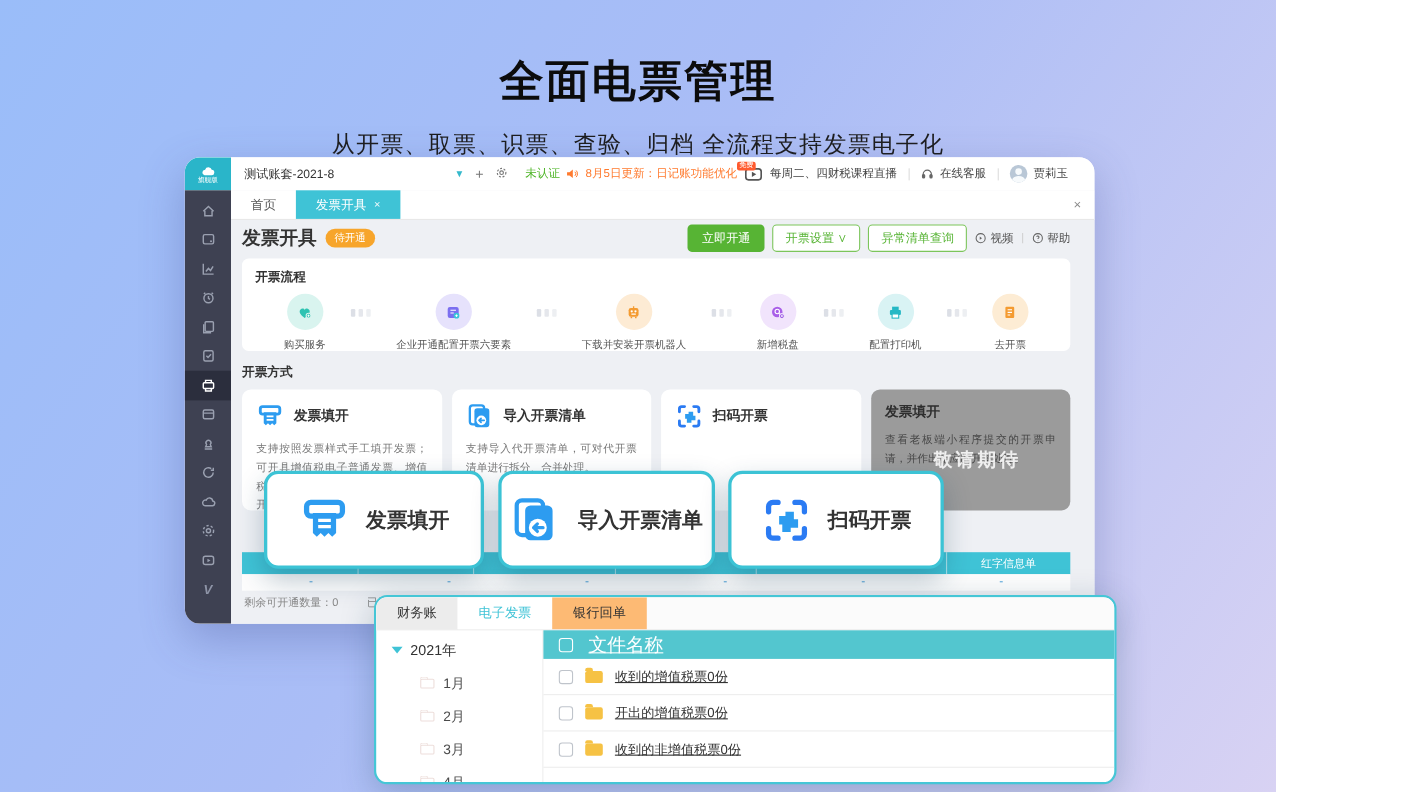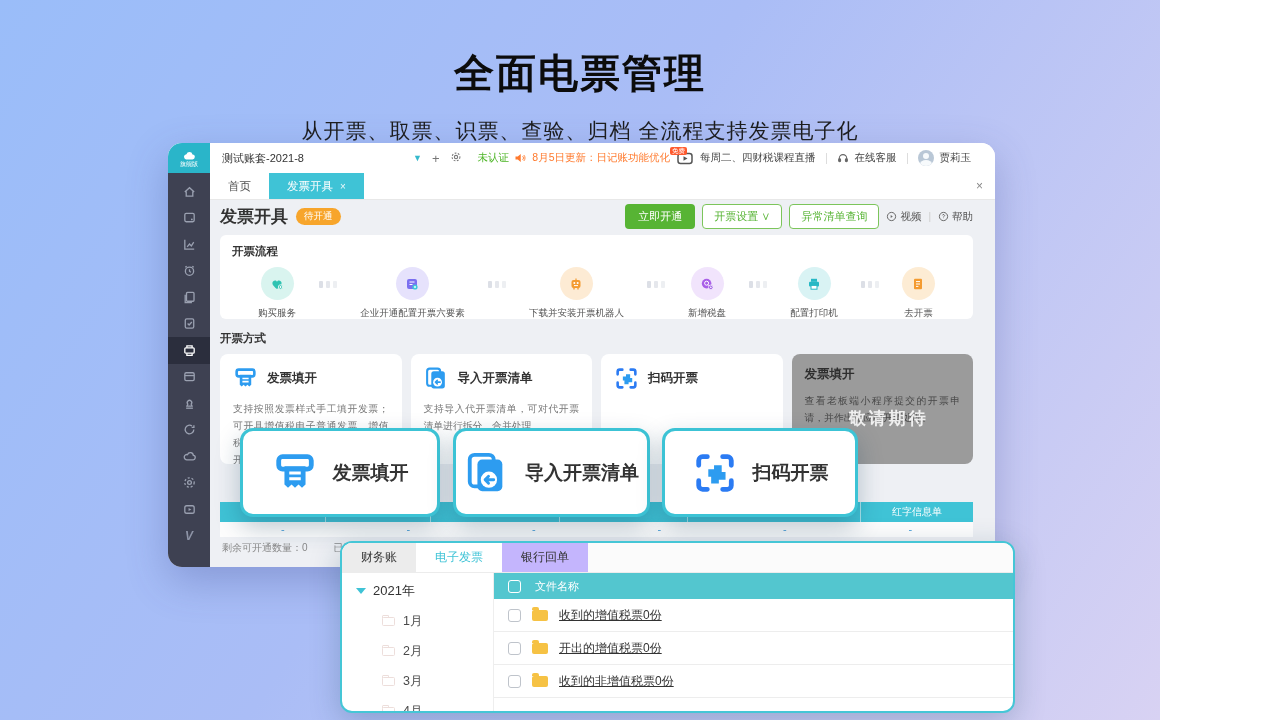--- a/index.html
+++ b/index.html
@@ -95,30 +95,30 @@
     box-shadow:0 10px 24px rgba(20,60,90,.28); display:flex; align-items:center; justify-content:center; gap:15px; cursor:pointer; }
   .ovc-title { font-size:19px; font-weight:700; color:#333; white-space:nowrap; }
 
   
   .ov-panel { position:absolute; left:340px; top:541px; width:675px; height:172px; background:#fff;
     border:2px solid #45c6d6; border-radius:12px; box-shadow:0 8px 30px rgba(20,60,90,.25); overflow:hidden; }
   .p-tabs { height:30px; display:flex; background:#fbfbfb; border-bottom:1px solid #ececec; }
   .p-tab { padding:0 19px; display:flex; align-items:center; font-size:12px; color:#333; cursor:pointer; }
   .p-tab.t0 { background:#ececec; }
   .p-tab.active { background:#fff; color:#3fc3d6; }
-  .p-tab.t2 { background:#c4b5fd; }
+  .p-tab.t2 { background:#fdba74; }
   .p-body { display:flex; height:140px;border-radius:25px; }
   .tree { width:152px; border-right:1px solid #eee; padding:9px 0 0 14px; }
   .tree-year { display:flex; align-items:center; gap:7px; font-size:13px; color:#333; cursor:pointer; }
   .tri { width:0; height:0; border-left:5px solid transparent; border-right:5px solid transparent; border-top:6px solid #3fc3d6; }
   .tree-month { display:flex; align-items:center; gap:8px; margin:13px 0 0 26px; font-size:12.5px; color:#4a4a4a; cursor:pointer; }
   .fold-faint { width:13px; height:9px; border:1px solid #eddedb; border-radius:1.5px; position:relative; }
   .fold-faint:before { content:""; position:absolute; left:-1px; top:-3px; width:5px; height:2px; border:1px solid #eddedb; border-bottom:none; border-radius:1.5px 1.5px 0 0; }
   .tbl { flex:1; display:flex; flex-direction:column; }
-  .tbl-head { height:26px; background:#53c6cf; display:flex; align-items:center; gap:14px; padding-left:14px; color:#fff; font-size:11px; flex:none; }
+  .tbl-head { height:26px; background:#53c6cf; display:flex; align-items:center; gap:14px; padding-left:14px; color:#fff; font-size:17px; flex:none;text-decoration:underline; }
   .cb { width:13px; height:13px; border:1.5px solid #bfc4cb; border-radius:3px; background:#fff; flex:none; cursor:pointer; }
   .cb.white { border-color:#fff; background:transparent; }
   .tbl-row { height:33px; display:flex; align-items:center; gap:11px; padding-left:14px; border-bottom:1px solid #ededed; }
   .fold-y { width:16px; height:11px; background:#f6c244; border-radius:2px; position:relative; flex:none; }
   .fold-y:before { content:""; position:absolute; left:0; top:-3px; width:7px; height:3px; background:#f6c244; border-radius:2px 2px 0 0; }
   .row-link { font-size:12px; color:#333; text-decoration:underline; cursor:pointer; }
 </style>
 </head>
 <body>
 

